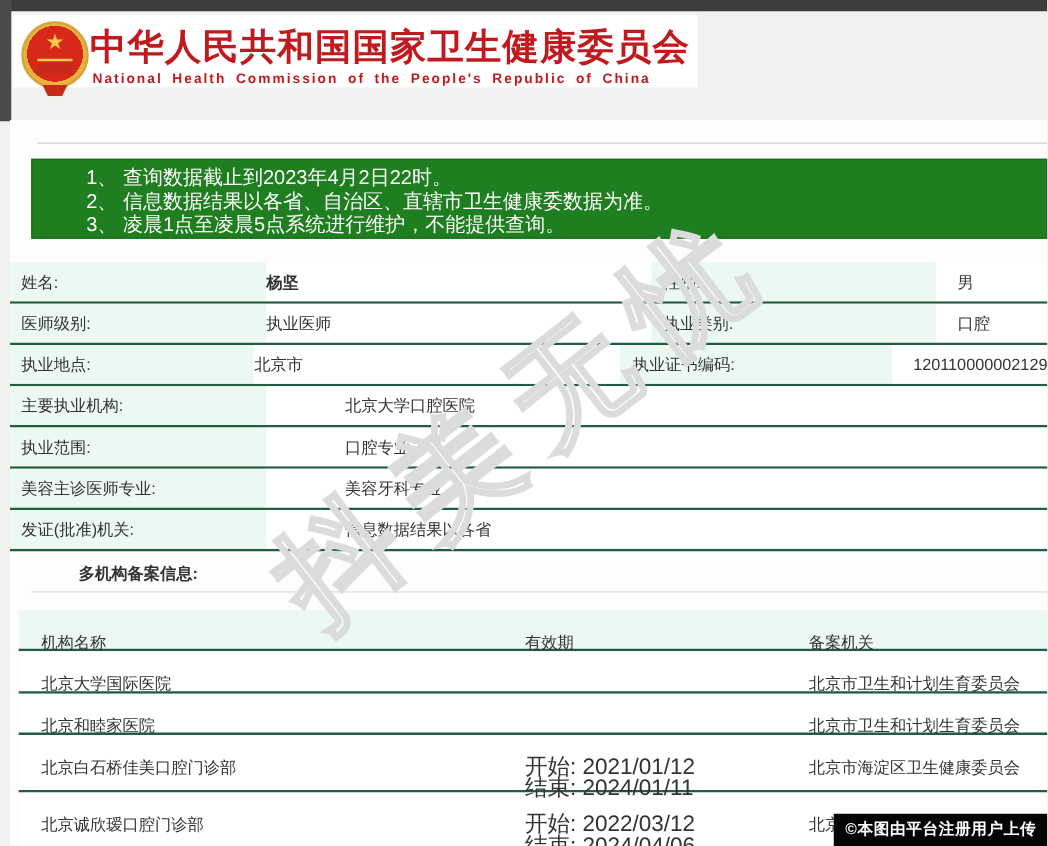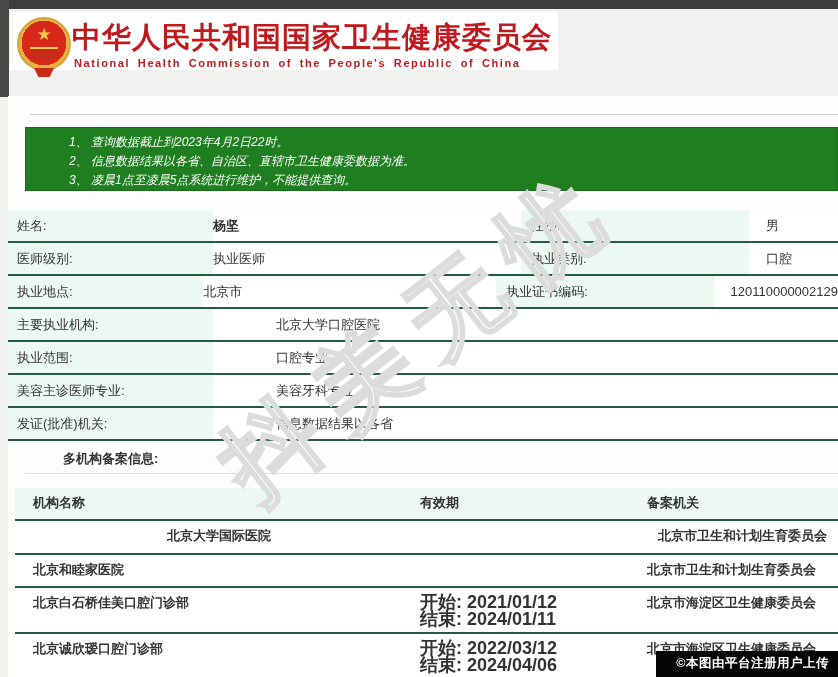--- a/index.html
+++ b/index.html
@@ -36,21 +36,21 @@
   .site-title{position:absolute;left:62px;top:6px;font-size:29px;font-weight:bold;color:var(--red);
     letter-spacing:1px;white-space:nowrap;}
   .site-subtitle{position:absolute;left:64px;top:45px;font-size:11px;font-weight:bold;color:var(--red);
     letter-spacing:1.6px;word-spacing:3px;white-space:nowrap;}
 
   .header-divider{position:absolute;left:30px;right:0;top:114px;height:1px;background:#cfcfcd;}
 
   
   .notice-box{position:absolute;left:25px;right:0;top:127px;height:64px;background:var(--green);
     border:1px solid var(--green-border);box-sizing:border-box;color:#ffffff;z-index:2;}
-  .notice-item{padding-left:43px;font-size:12px;line-height:19px;white-space:nowrap;font-style:italic;}
+  .notice-item{padding-left:43px;font-size:16px;line-height:19px;white-space:nowrap;}
   .notice-item:first-child{padding-top:5px;}
 
   
   .info-table{position:absolute;left:8px;top:210px;width:830px;z-index:1;}
   .irow{display:flex;height:33px;box-sizing:border-box;border-bottom:2px solid var(--sep);}
   .cell{display:flex;align-items:center;font-size:13px;color:var(--ink);box-sizing:border-box;height:100%;}
   .c-label{background:var(--mint);}
   .w1{width:205px;padding-left:9px;text-align:center;}
   .w2{width:308px;background:#fff;}
   .w3{width:228px;padding-left:10px;}
@@ -60,38 +60,38 @@
 
   
   .section-title{position:absolute;left:8px;right:0;top:450px;text-align:left;font-size:13px;
     font-weight:bold;color:var(--ink);padding-left:55px;z-index:1;}
   .section-divider{position:absolute;left:25px;right:0;top:473px;height:1px;background:#dddddb;}
 
   
   .org-table{position:absolute;left:15px;right:0;top:488px;z-index:1;}
   .orow{display:flex;box-sizing:border-box;border-bottom:2px solid var(--sep);background:#fff;}
   .orow.head{background:var(--mint);height:33px;}
-  .h34{height:34px;text-align:center;}
+  .h34{height:34px;}
   .h33{height:33px;}
   .h46{height:46px;}
-  .ocell{box-sizing:border-box;padding-top:6px;font-size:13px;color:var(--ink);font-weight:bold;}
+  .ocell{box-sizing:border-box;padding-top:17px;font-size:13px;color:var(--ink);}
   .on{width:390px;padding-left:18px;}
   .ov{width:225px;padding-left:15px;}
   .oa{flex:1;padding-left:17px;}
   .vline{display:block;font-size:18px;line-height:17px;}
 
   
   .watermark{position:absolute;left:95px;top:272px;width:650px;text-align:center;
     transform:rotate(-38deg);font-size:95px;font-weight:bold;letter-spacing:22px;
     color:rgba(255,255,255,0.15);-webkit-text-stroke:2.5px #dcdcdc;
     z-index:5;pointer-events:none;white-space:nowrap;font-family:"DejaVu Sans",sans-serif;}
 
   
   .upload-badge{position:absolute;right:0;bottom:0;background:#050505;color:#ffffff;
-    font-size:12.5px;font-weight:bold;padding:4px 9px 5px 20px;z-index:6;letter-spacing:0.5px;}
+    font-size:12.5px;font-weight:bold;padding:4px 9px 5px 9px;z-index:6;letter-spacing:0.5px;}
 </style>
 </head>
 <body>
 
 <div class="page">
 
   <div class="top-strip"></div>
   <div class="left-strip"></div>
   <div class="sheet"></div>
 

